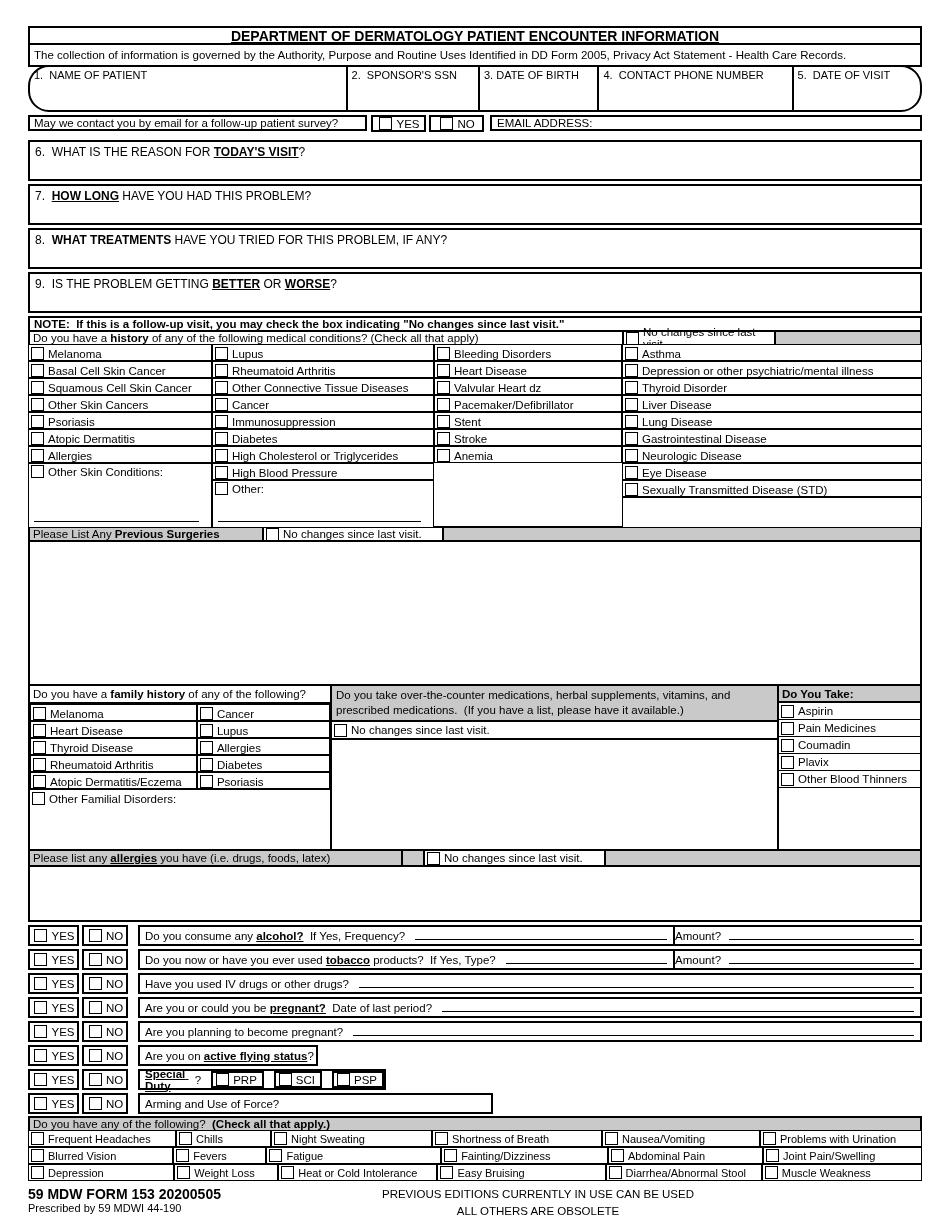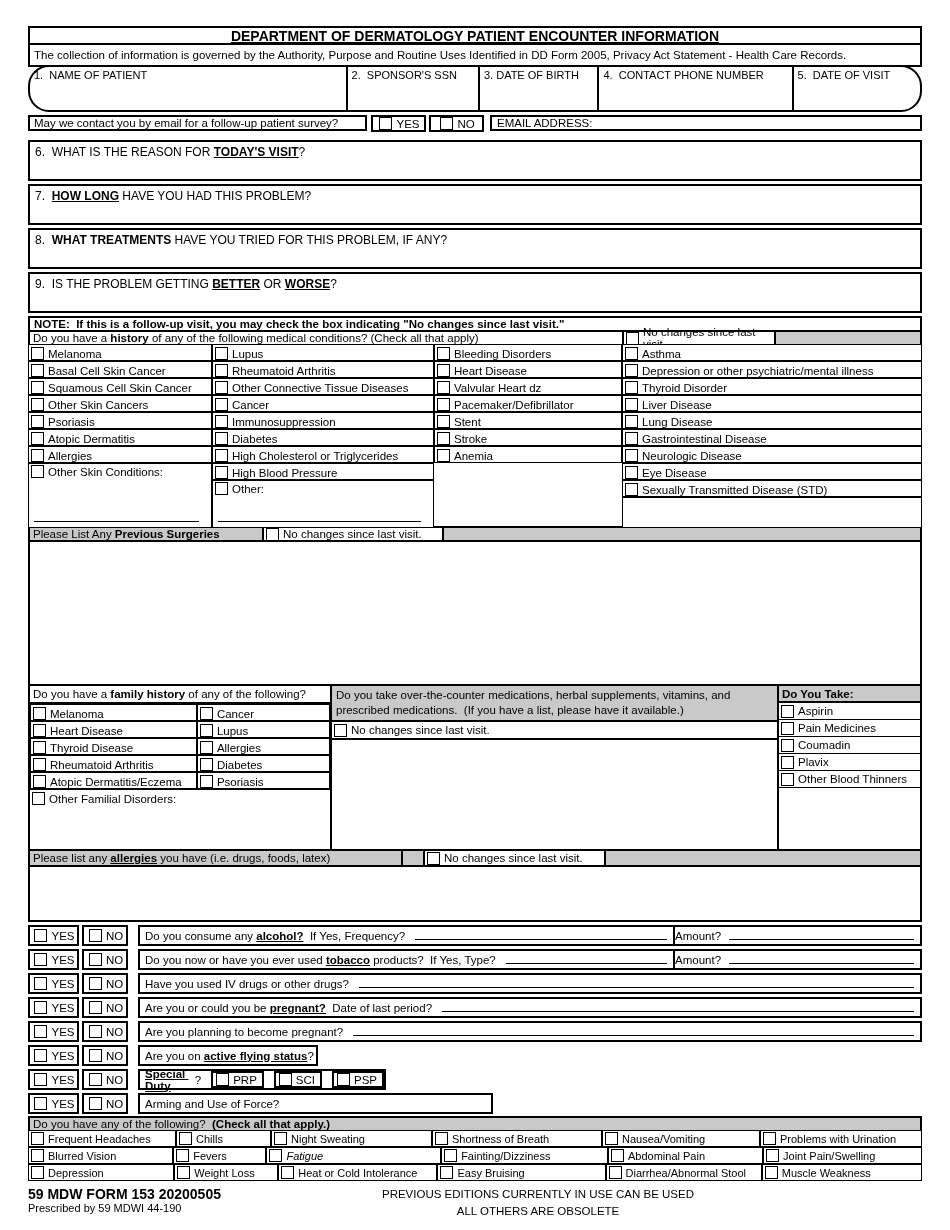--- a/index.html
+++ b/index.html
@@ -749,21 +749,21 @@
             <span class="cbx"></span>
             <span class="cbl" data-bind="form.symptoms.rows.1.0">Blurred Vision</span>
           </span>
         </div>
         <div class="scell" style="width: 95px;">
           <span class="cbi">
             <span class="cbx"></span>
             <span class="cbl" data-bind="form.symptoms.rows.1.1">Fevers</span>
           </span>
         </div>
-        <div class="scell" style="width: 178px; font-style: italic;">
+        <div class="scell" style="width: 178px;">
           <span class="cbi">
             <span class="cbx"></span>
             <span class="cbl" data-bind="form.symptoms.rows.1.2">Fatigue</span>
           </span>
         </div>
         <div class="scell" style="width: 170px;">
           <span class="cbi">
             <span class="cbx"></span>
             <span class="cbl" data-bind="form.symptoms.rows.1.3">Fainting/Dizziness</span>
           </span>

